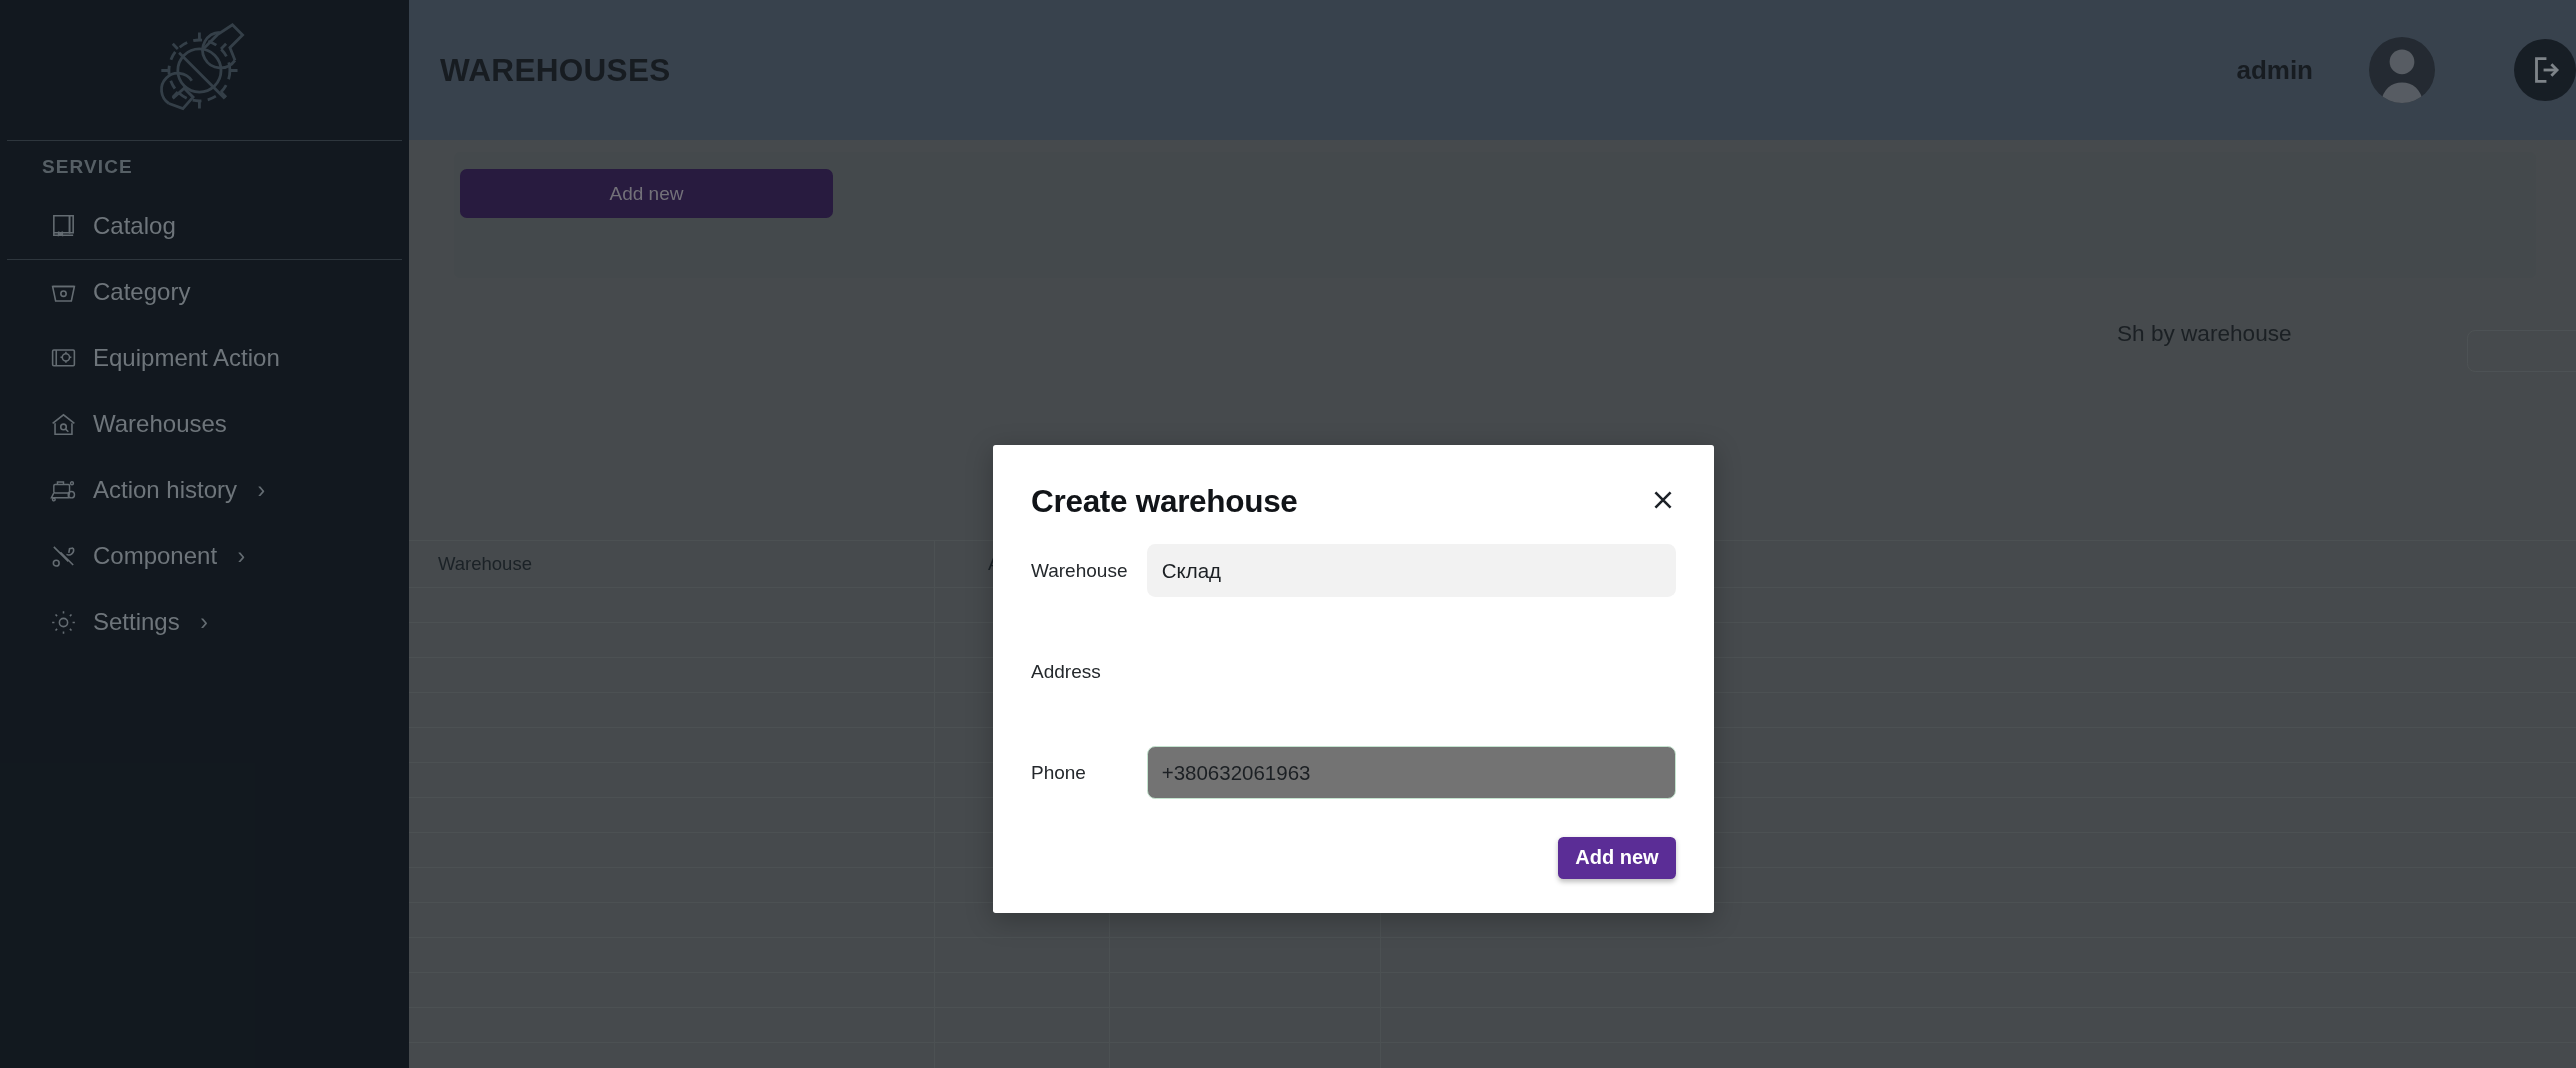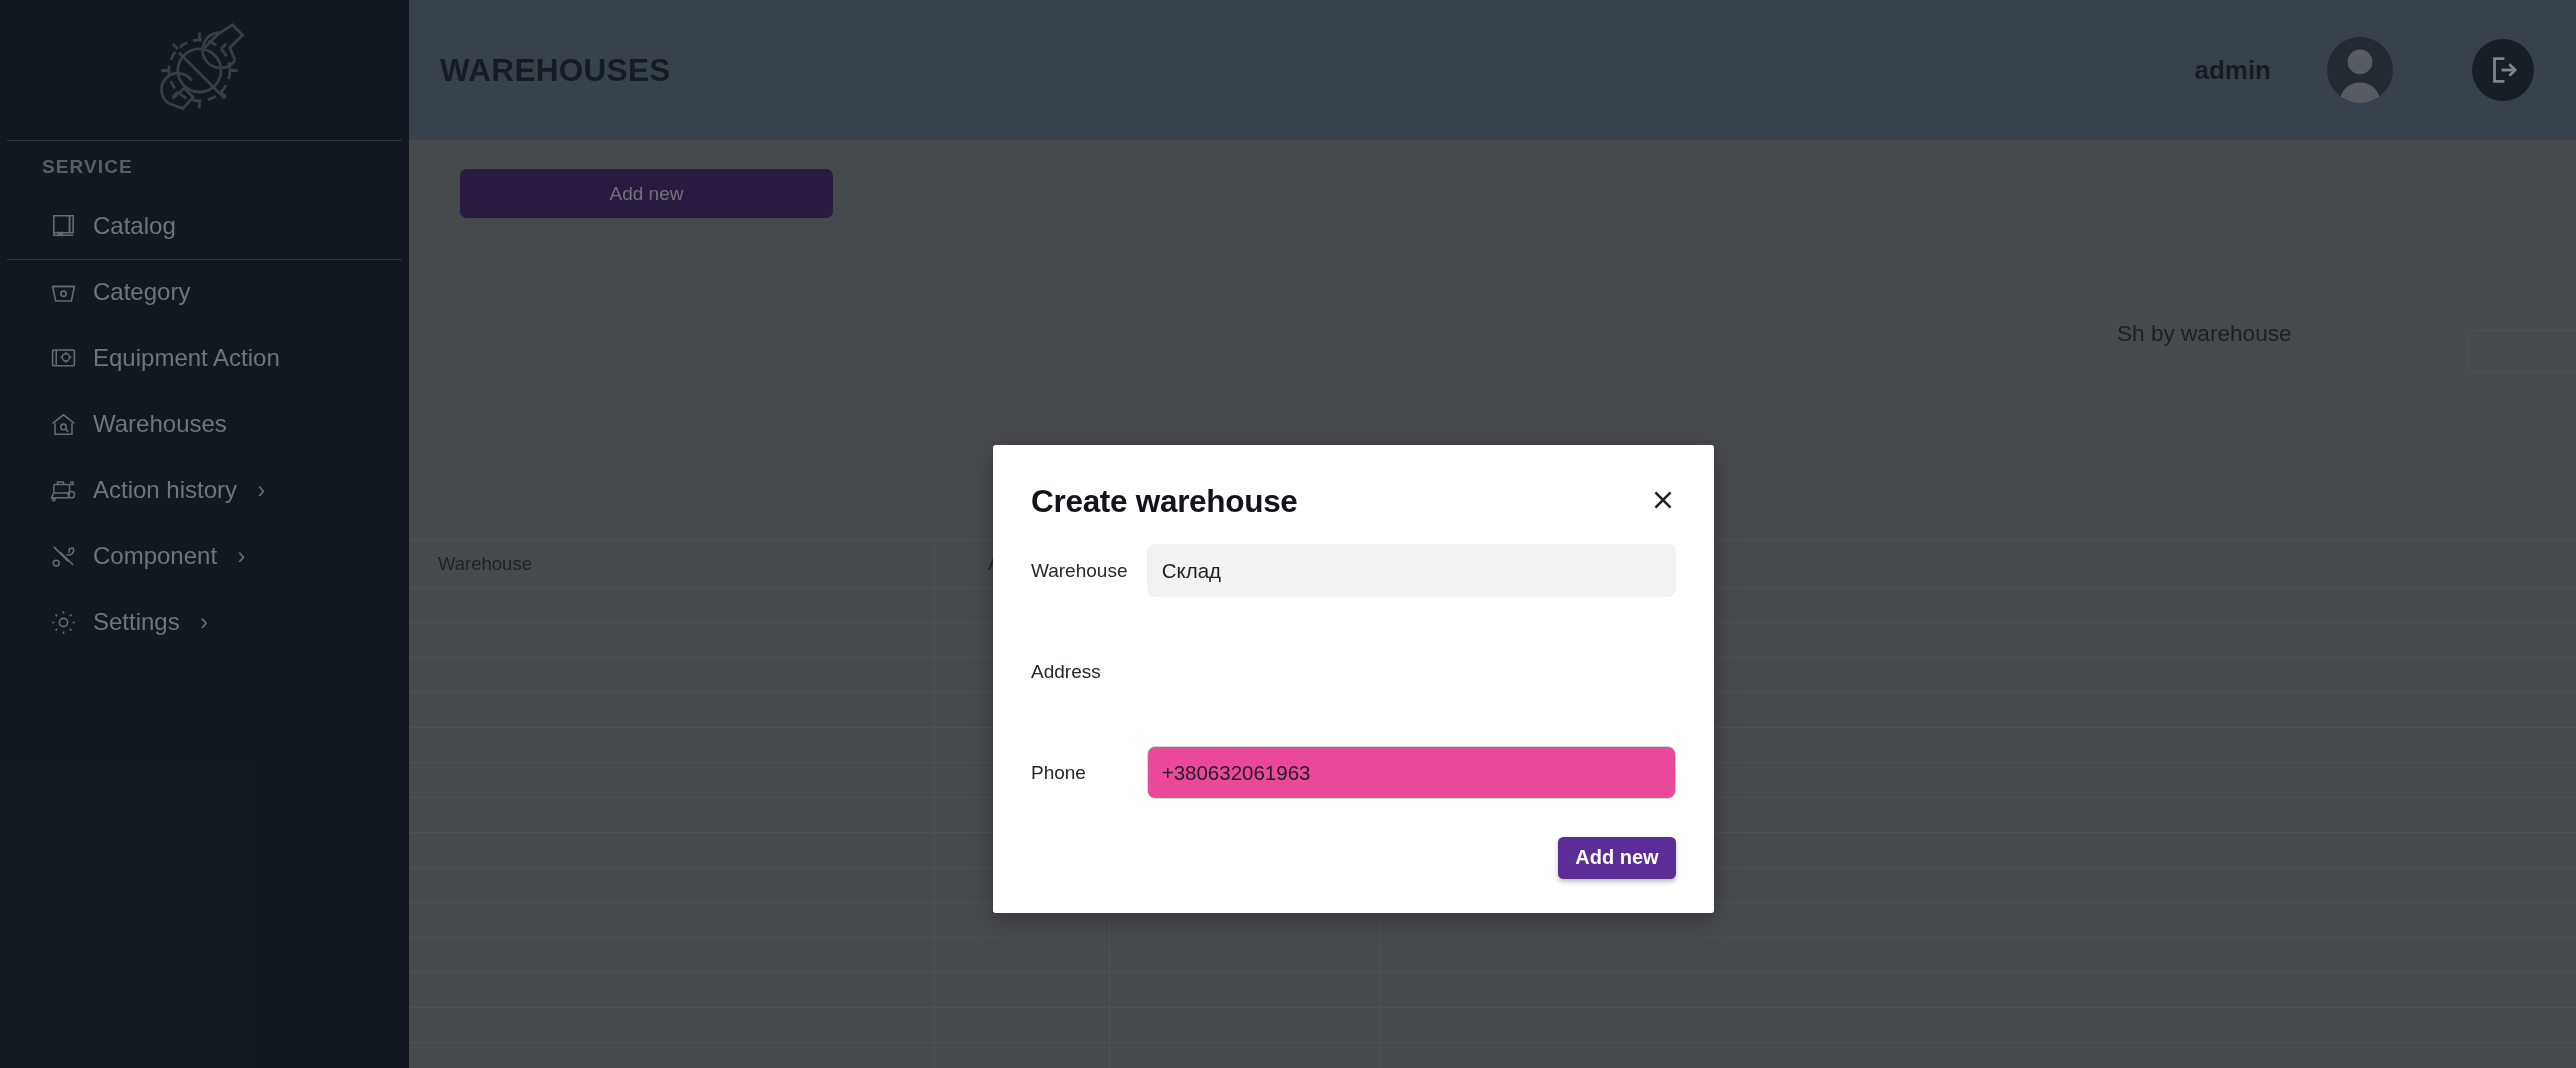--- a/index.html
+++ b/index.html
@@ -70,21 +70,20 @@
   .page-title {
     margin-left: 31px;
     color: #1d2329;
     font-size: 31.5px;
     font-weight: bold;
     letter-spacing: 0.3px;
   }
   .header-right {
     margin-left: auto;
     display: flex; align-items: center;
-    padding-right: 42px;
   }
   .admin-name {
     color: #1d2329;
     font-size: 26px;
     font-weight: bold;
     margin-right: 56px;
   }
   .avatar {
     width: 66px; height: 66px;
     border-radius: 50%;
@@ -230,21 +229,21 @@
     border: 0.7px solid transparent;
     border-radius: 8.2px;
     font-size: 20.5px;
     color: #1c2024;
     padding: 0 13.7px;
     font-family: "Liberation Sans", sans-serif;
     outline: none;
   }
   .frow .finput.valid {
     border: 0.7px solid #c4e4cf;
-    background: #ec4899;
+    background: #737373;
   }
   .modal-footer {
     display: flex; justify-content: flex-end;
     padding: 13.7px 38px 0 38px;
   }
   .btn-modal-add {
     width: 118px; height: 42px;
     background: #5b2d96;
     border: none; border-radius: 5.5px;
     color: #ffffff;

